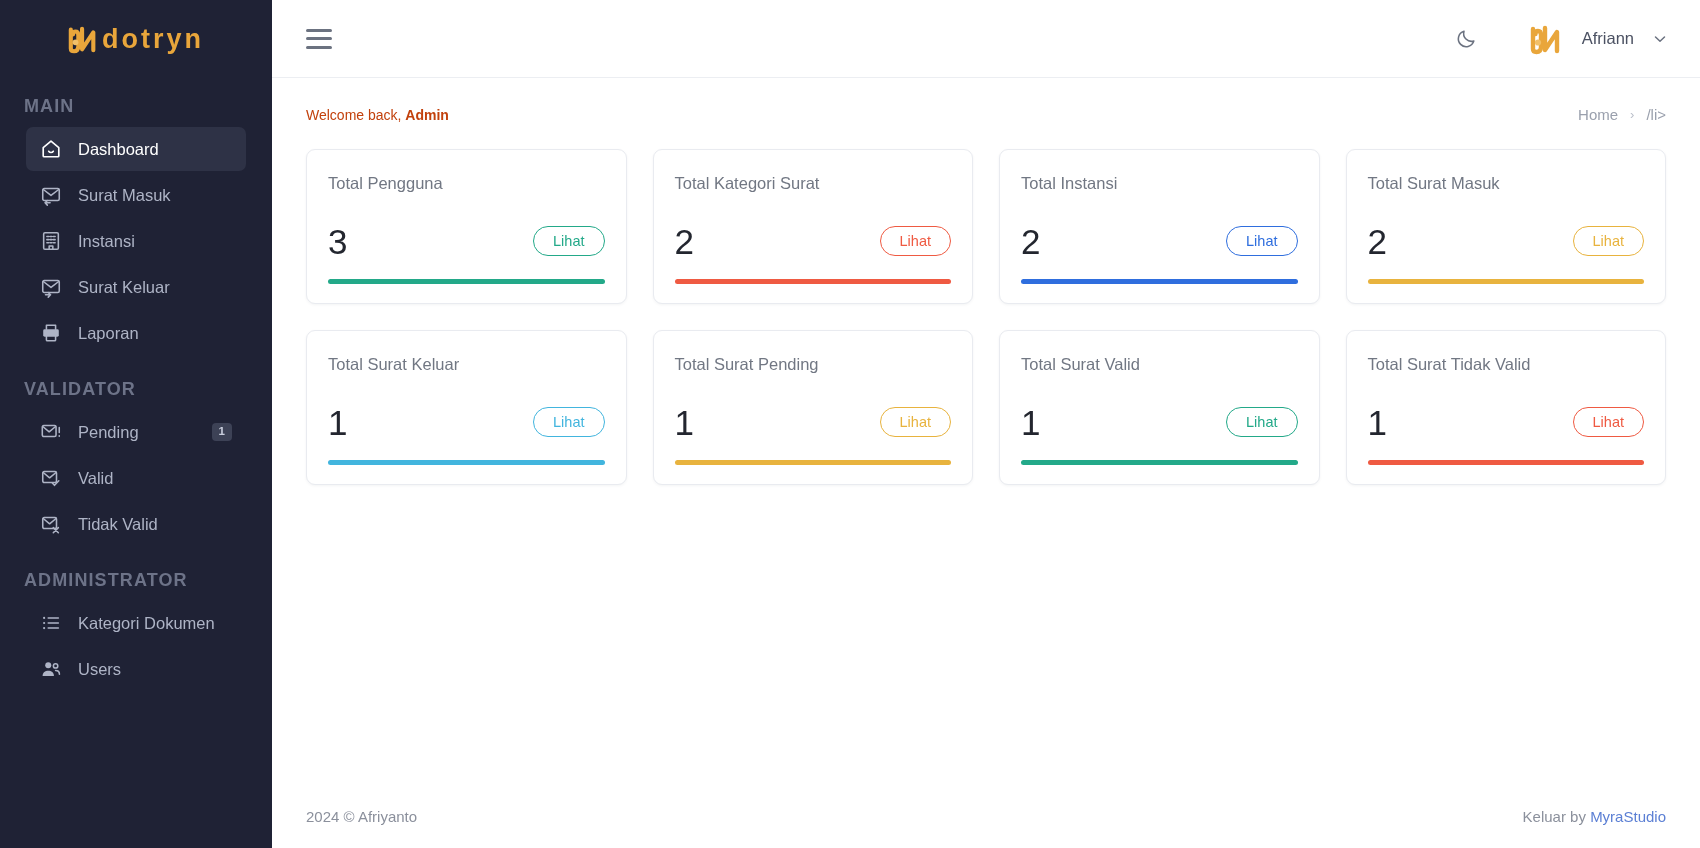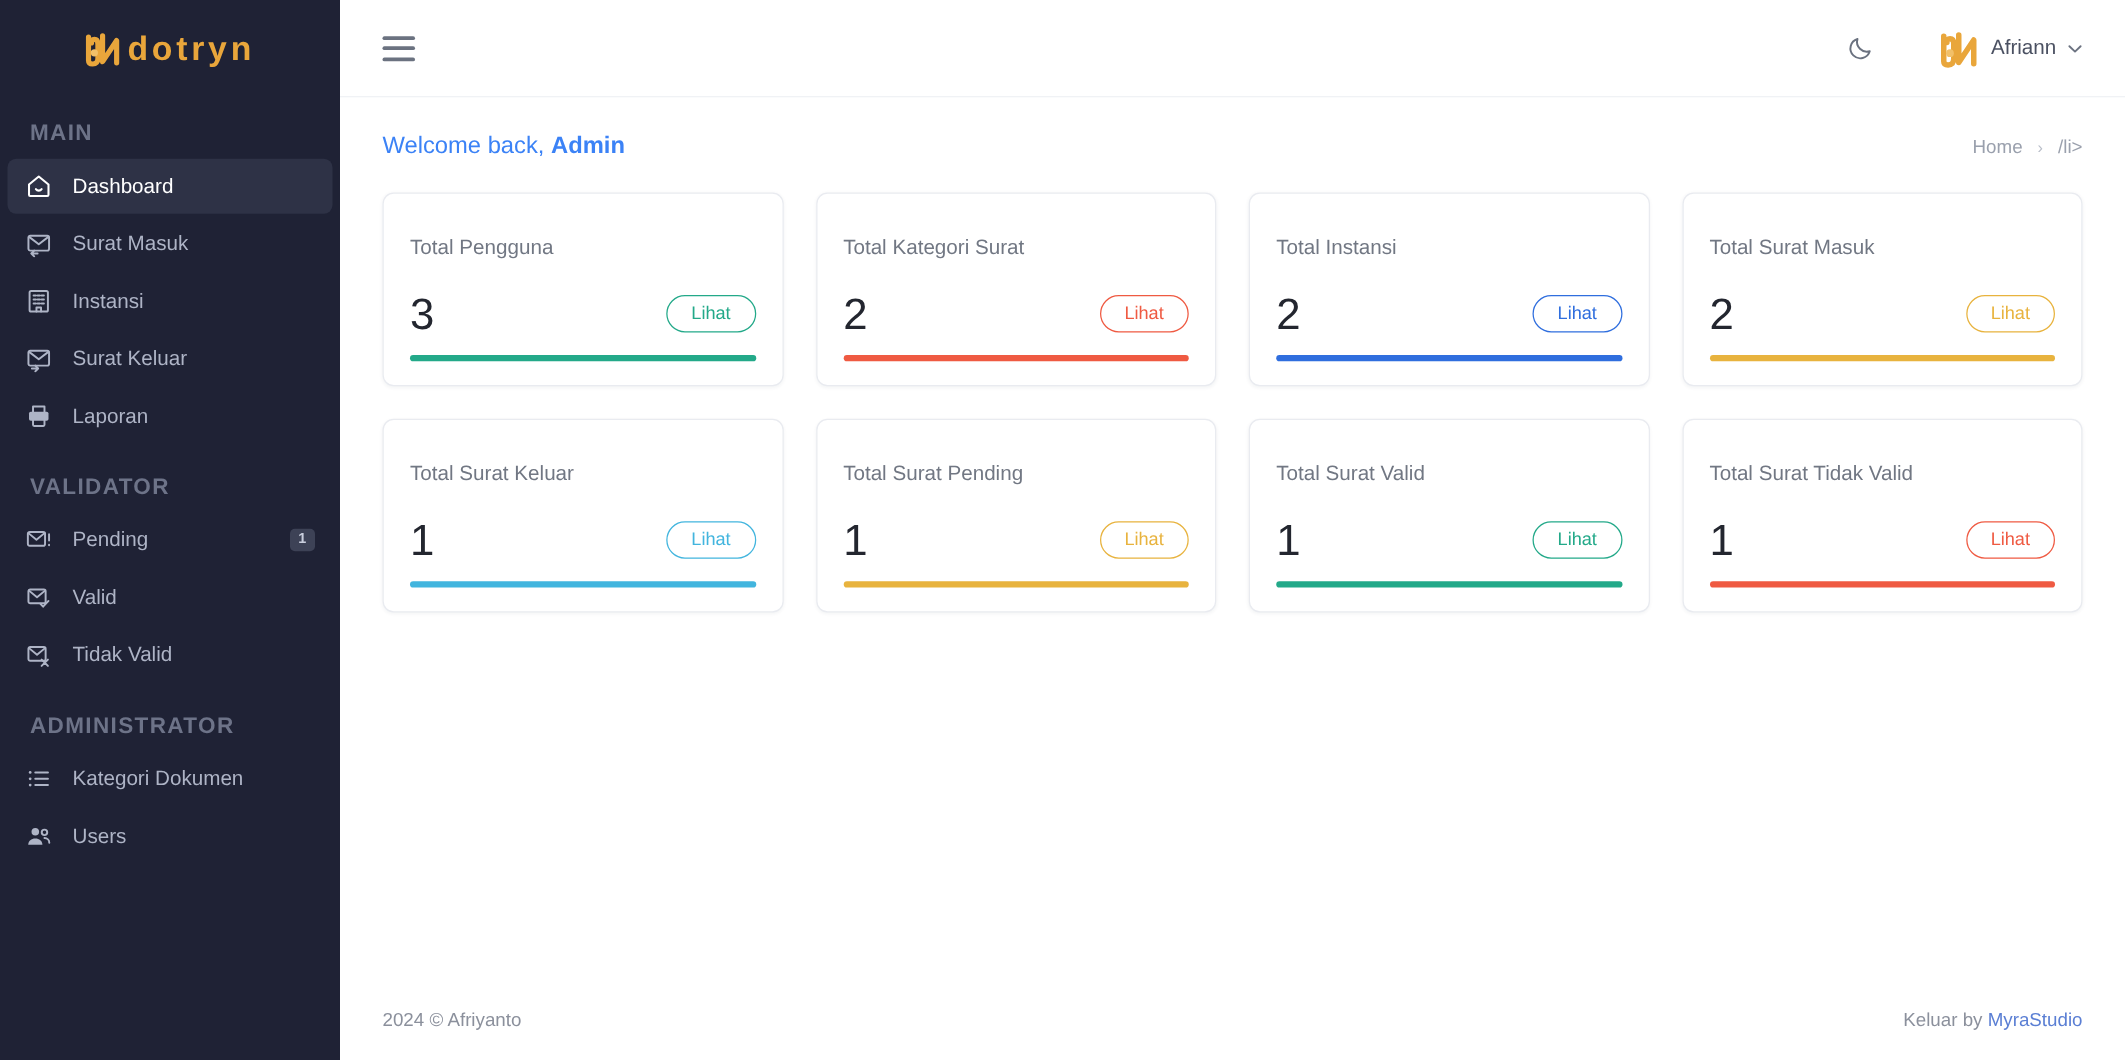--- a/index.html
+++ b/index.html
@@ -31,21 +31,21 @@
   .nav-section {
     font-size:18px; letter-spacing:1.1px; font-weight:600;
     color:#6d7388; text-transform:uppercase;
     padding:0 0 0 24px;
     margin:24px 16px 10px 0;
   }
   .nav-section.first { margin-top:18px; }
   .nav-list { list-style:none; }
   .nav-item {
     display:flex; align-items:center; gap:16px;
-    height:44px; margin:2px 6px; padding:0 14px;
+    height:44px; margin:2px 26px; padding:0 14px;
     border-radius:7px; cursor:pointer;
     color:#aeb4c6; font-size:16.5px;
   }
   .nav-item.active {
     background:#2e3246; color:#ffffff;
   }
   .nav-icon { width:22px; height:22px; flex:0 0 22px; display:block; }
   .nav-label { flex:1 1 auto; white-space:nowrap; }
   .nav-badge {
     background:#3d4256; color:#c9cedd;
@@ -71,53 +71,53 @@
     width:26px; height:20px; display:flex; flex-direction:column;
     justify-content:space-between; cursor:pointer;
   }
   .hamburger span { display:block; height:3px; border-radius:2px; background:#6b7280; }
   .topbar-spacer { flex:1 1 auto; }
   .moon-btn {
     width:34px; height:34px; display:flex; align-items:center; justify-content:center;
     cursor:pointer; margin-right:34px;
   }
   .user-menu {
-    display:flex; align-items:center; gap:9px; cursor:pointer;padding-left:13px;
+    display:flex; align-items:center; gap:20px; cursor:pointer;padding-left:13px;
   }
   .user-avatar { width:32px; height:32px; display:block; }
   .user-name { font-size:16.5px; color:#4b5162; }
   .chev { width:12px; height:8px; display:block; }
 
   
   .content {
     flex:1 1 auto; overflow:hidden;
     background:#ffffff;
     padding:28px 34px 0 34px;
   }
   .page-head {
     display:flex; align-items:center; justify-content:space-between;
     margin-bottom:26px;
   }
-  .welcome { font-size:19px; color:#3b82f6; font-weight:400; }
+  .welcome { font-size:14px; color:#c2410c; font-weight:400; }
   .welcome b { font-weight:700; }
   .breadcrumb { display:flex; align-items:center; gap:12px; font-size:15px; color:#9aa0ad; }
   .bc-sep { color:#b9bec9; font-size:13px; }
 
   
   .card-grid {
     display:grid;
     grid-template-columns:repeat(4, 1fr);
     gap:26px 26px;
   }
   .stat-card {
     background:#ffffff;
     border:1px solid #e9ebf0;
     border-radius:9px;
     box-shadow:0 1px 3px rgba(25,30,50,.05);
-    padding:34px 21px 0 21px;
+    padding:24px 21px 0 21px;
     height:155px;
     display:flex; flex-direction:column;
   }
   .stat-title { font-size:16.5px; color:#717783; margin-bottom:10px; }
   .stat-row {
     display:flex; align-items:center; justify-content:space-between;
     flex:1 1 auto;
   }
   .stat-value { font-size:35px; font-weight:400; color:#23262f; line-height:1; }
   .stat-btn {

